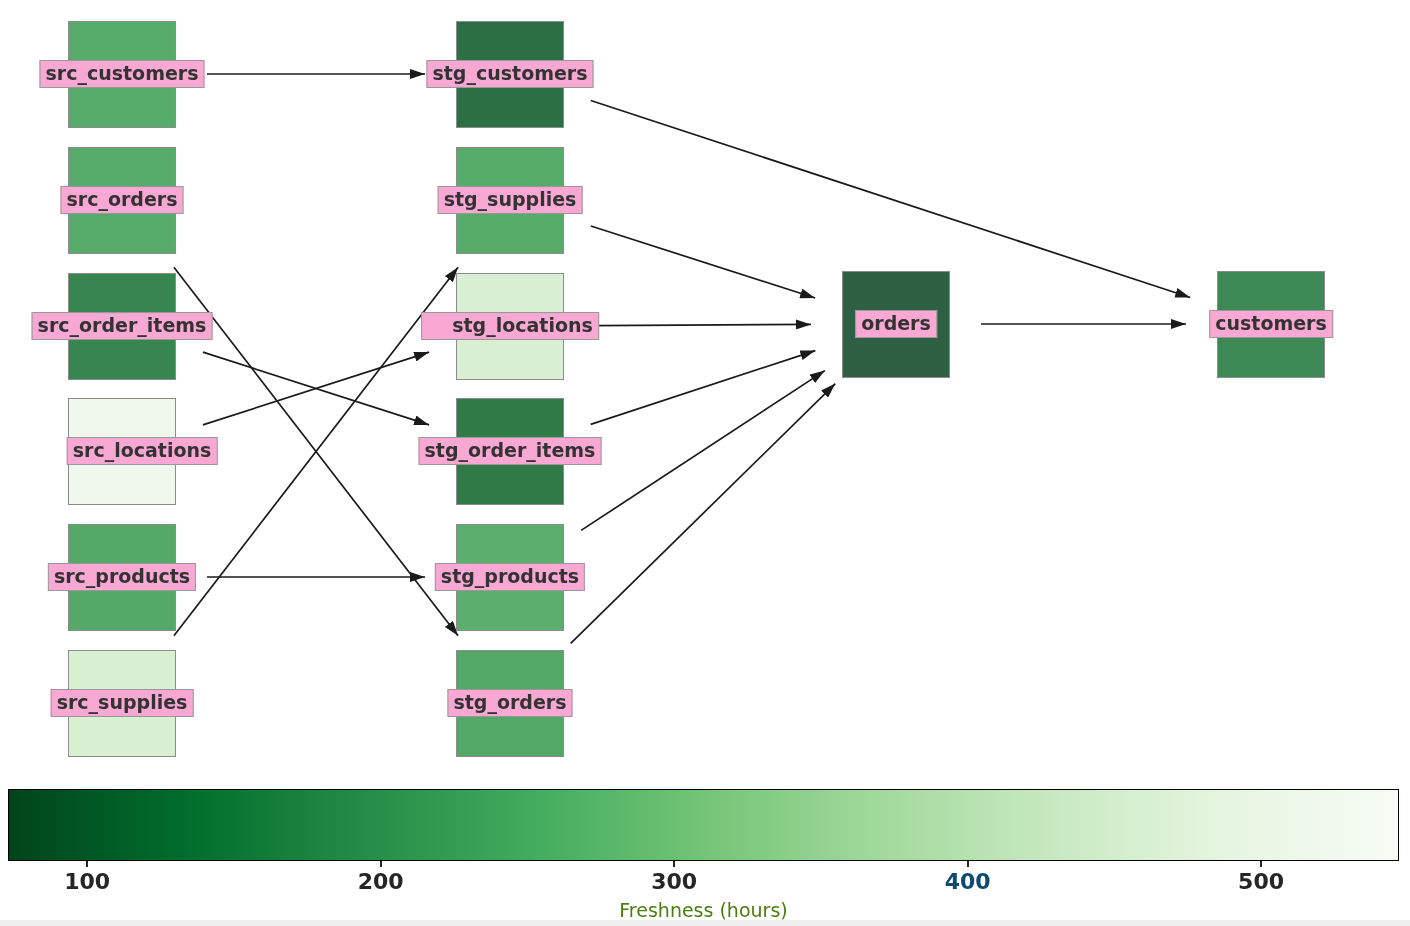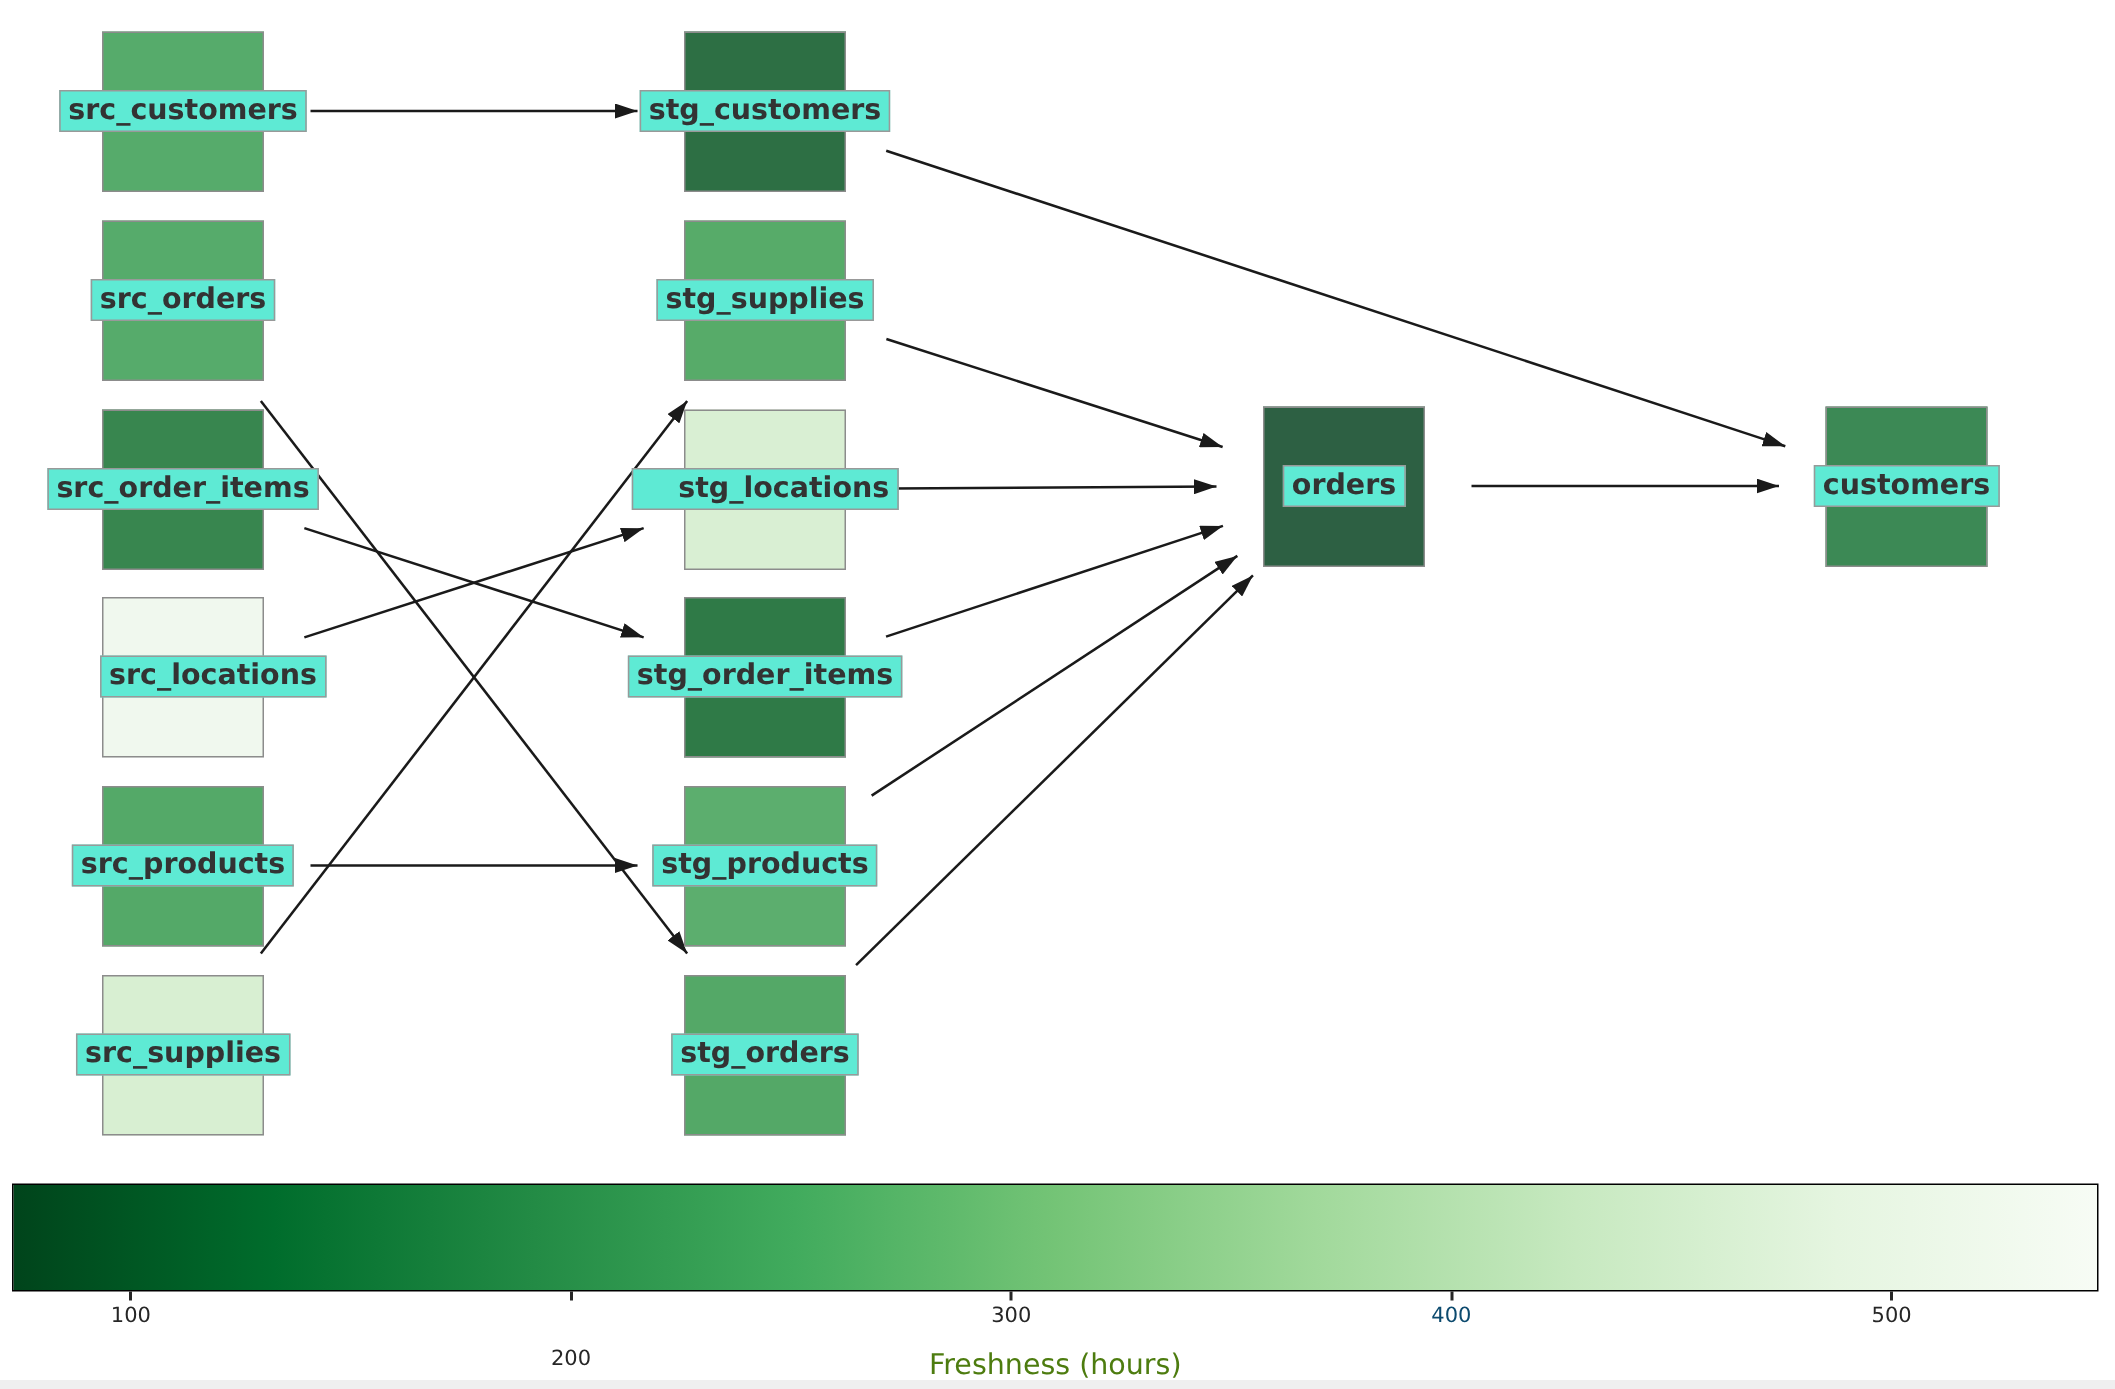--- a/index.html
+++ b/index.html
@@ -16,21 +16,21 @@
   .nodebox {
     position: absolute;
     width: 108px; height: 107px;
     border: 1.5px solid #8c8c8c;
     box-sizing: border-box;
     z-index: 2;
   }
   .nodelabel {
     position: absolute;
     transform: translate(-50%, -50%);
-    background: #5eead4;
+    background: #f9a8d4;
     border: 1.5px solid #999999;
     border-radius: 0;
     padding: 1px 5px 2px 5px;
     font-size: 19px;
     font-weight: bold;
     color: #333333;
     white-space: nowrap;
     z-index: 3;
     line-height: 23px;
   }
@@ -42,23 +42,24 @@
   }
   .cbtick {
     position: absolute;
     width: 2px; height: 6px;
     background: #262626;
     z-index: 2;
   }
   .cbticklabel {
     position: absolute;
     transform: translateX(-50%);
-    font-size: 14px;
+    font-size: 22px;
     color: #262626;
     white-space: nowrap;
+    font-weight: bold;
   }
   .cblabel {
     position: absolute;
     transform: translateX(-50%);
     font-size: 19px;
     color: #4d7c0f;
     white-space: nowrap;
   }
   .bottomstrip {
     position: absolute;
@@ -123,21 +124,21 @@
       <div class="nodebox" style="left: 1217px; top: 270.5px; background: rgb(60, 137, 85);"></div>
       <div class="nodelabel" style="left: 1271px; top: 324px;">customers</div>
     </div>
 
   <div>
     <div class="cbar" id="cbar" style="left: 8px; top: 789px; width: 1391px; height: 72px; border-color: rgb(0, 0, 0); background: linear-gradient(to right, rgb(0, 68, 27) 0%, rgb(0, 109, 44) 12.5%, rgb(35, 139, 69) 25%, rgb(65, 171, 93) 37.5%, rgb(116, 196, 118) 50%, rgb(161, 217, 155) 62.5%, rgb(199, 233, 192) 75%, rgb(229, 245, 224) 87.5%, rgb(247, 252, 245) 100%);"></div>
     <div id="cbtick-group">
         <div class="cbtick" style="left: 86.2342px; top: 861px;"></div>
         <div class="cbticklabel" style="left: 87.2342px; top: 869px; color: rgb(38, 38, 38);">100</div>
         <div class="cbtick" style="left: 379.694px; top: 861px;"></div>
-        <div class="cbticklabel" style="left: 380.694px; top: 898px; color: rgb(38, 38, 38);">200</div>
+        <div class="cbticklabel" style="left: 380.694px; top: 869px; color: rgb(38, 38, 38);">200</div>
         <div class="cbtick" style="left: 673.154px; top: 861px;"></div>
         <div class="cbticklabel" style="left: 674.154px; top: 869px; color: rgb(38, 38, 38);">300</div>
         <div class="cbtick" style="left: 966.614px; top: 861px;"></div>
         <div class="cbticklabel" style="left: 967.614px; top: 869px; color: #0c4a6e;">400</div>
         <div class="cbtick" style="left: 1260.07px; top: 861px;"></div>
         <div class="cbticklabel" style="left: 1261.07px; top: 869px; color: rgb(38, 38, 38);">500</div>
       </div>
     <div class="cblabel" id="cblabel" style="left: 703.5px; top: 899px;">Freshness (hours)</div>
   </div>
 

